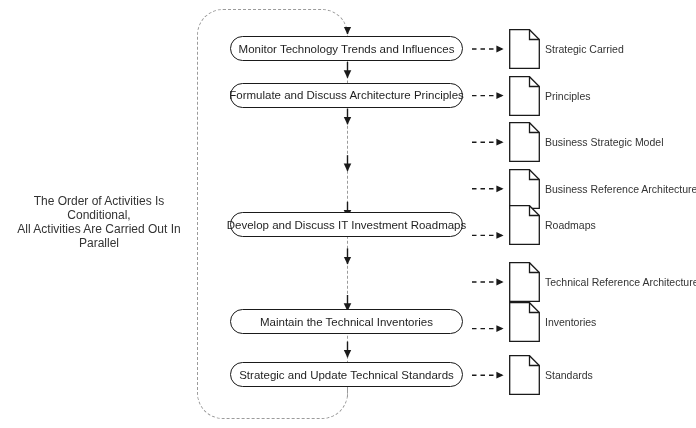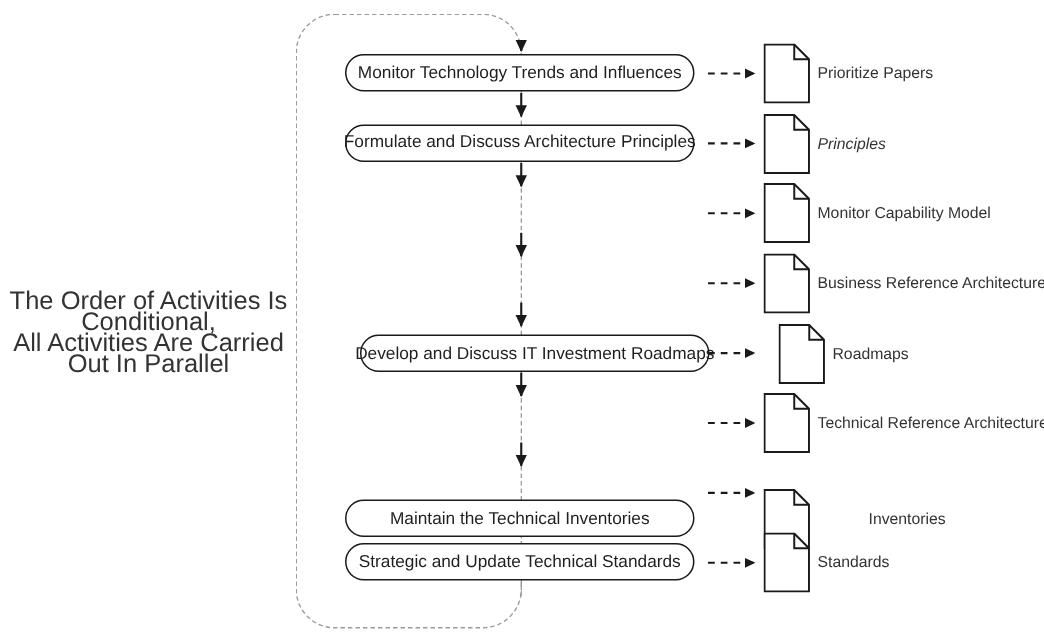--- a/index.html
+++ b/index.html
@@ -11,21 +11,21 @@
     overflow:hidden;
   }
   #stage{position:relative;width:696px;height:428px;}
 
   
   .caption{
     position:absolute;
     left:4px; top:194px;
     width:190px;
     text-align:center;
-    font-size:17px;
+    font-size:12px;
     line-height:14px;
     color:#333333;
     white-space:pre-line;
   }
 
   
   .lane{
     position:absolute;
     left:197px; top:9px;
     width:151px; height:410px;
@@ -119,78 +119,78 @@
 
   <div id="rows">
       <div class="row" style="top: 36px;">
         <div class="pill">Monitor Technology Trends and Influences</div>
         <div class="doc" style="top: -7px;">
           <svg width="31" height="40" viewBox="0 0 31 40" xmlns="http://www.w3.org/2000/svg">
             <path d="M0.7,0.7 L20.5,0.7 L30.3,10.5 L30.3,39.3 L0.7,39.3 Z" fill="#ffffff" stroke="#1a1a1a" stroke-width="1.3"></path>
             <path d="M20.5,0.7 L20.5,10.5 L30.3,10.5" fill="none" stroke="#1a1a1a" stroke-width="1.3"></path>
           </svg>
         </div>
-        <div class="doclabel" style="top: 7px;">Prioritize Papers</div>
+        <div class="doclabel" style="top: 7px;">Strategic Carried</div>
       </div>
       <div class="row" style="top: 82.6px;">
         <div class="pill">Formulate and Discuss Architecture Principles</div>
         <div class="doc" style="top: -7px;">
           <svg width="31" height="40" viewBox="0 0 31 40" xmlns="http://www.w3.org/2000/svg">
             <path d="M0.7,0.7 L20.5,0.7 L30.3,10.5 L30.3,39.3 L0.7,39.3 Z" fill="#ffffff" stroke="#1a1a1a" stroke-width="1.3"></path>
             <path d="M20.5,0.7 L20.5,10.5 L30.3,10.5" fill="none" stroke="#1a1a1a" stroke-width="1.3"></path>
           </svg>
         </div>
-        <div class="doclabel" style="top: 7px; font-style: italic;">Principles</div>
+        <div class="doclabel" style="top: 7px;">Principles</div>
       </div>
       <div class="row" style="top: 129.2px;">
         <div class="doc" style="top: -7px;">
           <svg width="31" height="40" viewBox="0 0 31 40" xmlns="http://www.w3.org/2000/svg">
             <path d="M0.7,0.7 L20.5,0.7 L30.3,10.5 L30.3,39.3 L0.7,39.3 Z" fill="#ffffff" stroke="#1a1a1a" stroke-width="1.3"></path>
             <path d="M20.5,0.7 L20.5,10.5 L30.3,10.5" fill="none" stroke="#1a1a1a" stroke-width="1.3"></path>
           </svg>
         </div>
-        <div class="doclabel" style="top: 7px;">Monitor Capability Model</div>
+        <div class="doclabel" style="top: 7px;">Business Strategic Model</div>
       </div>
       <div class="row" style="top: 175.8px;">
         <div class="doc" style="top: -7px;">
           <svg width="31" height="40" viewBox="0 0 31 40" xmlns="http://www.w3.org/2000/svg">
             <path d="M0.7,0.7 L20.5,0.7 L30.3,10.5 L30.3,39.3 L0.7,39.3 Z" fill="#ffffff" stroke="#1a1a1a" stroke-width="1.3"></path>
             <path d="M20.5,0.7 L20.5,10.5 L30.3,10.5" fill="none" stroke="#1a1a1a" stroke-width="1.3"></path>
           </svg>
         </div>
         <div class="doclabel" style="top: 7px;">Business Reference Architectures</div>
       </div>
-      <div class="row" style="top: 223px; margin-left: 10px;">
+      <div class="row" style="top: 212px;">
         <div class="pill">Develop and Discuss IT Investment Roadmaps</div>
         <div class="doc" style="top: -7px;">
           <svg width="31" height="40" viewBox="0 0 31 40" xmlns="http://www.w3.org/2000/svg">
             <path d="M0.7,0.7 L20.5,0.7 L30.3,10.5 L30.3,39.3 L0.7,39.3 Z" fill="#ffffff" stroke="#1a1a1a" stroke-width="1.3"></path>
             <path d="M20.5,0.7 L20.5,10.5 L30.3,10.5" fill="none" stroke="#1a1a1a" stroke-width="1.3"></path>
           </svg>
         </div>
         <div class="doclabel" style="top: 7px;">Roadmaps</div>
       </div>
       <div class="row" style="top: 269px;">
         <div class="doc" style="top: -7px;">
           <svg width="31" height="40" viewBox="0 0 31 40" xmlns="http://www.w3.org/2000/svg">
             <path d="M0.7,0.7 L20.5,0.7 L30.3,10.5 L30.3,39.3 L0.7,39.3 Z" fill="#ffffff" stroke="#1a1a1a" stroke-width="1.3"></path>
             <path d="M20.5,0.7 L20.5,10.5 L30.3,10.5" fill="none" stroke="#1a1a1a" stroke-width="1.3"></path>
           </svg>
         </div>
         <div class="doclabel" style="top: 7px;">Technical Reference Architectures</div>
       </div>
-      <div class="row" style="top: 333px;">
+      <div class="row" style="top: 309px;">
         <div class="pill">Maintain the Technical Inventories</div>
         <div class="doc" style="top: -7px;">
           <svg width="31" height="40" viewBox="0 0 31 40" xmlns="http://www.w3.org/2000/svg">
             <path d="M0.7,0.7 L20.5,0.7 L30.3,10.5 L30.3,39.3 L0.7,39.3 Z" fill="#ffffff" stroke="#1a1a1a" stroke-width="1.3"></path>
             <path d="M20.5,0.7 L20.5,10.5 L30.3,10.5" fill="none" stroke="#1a1a1a" stroke-width="1.3"></path>
           </svg>
         </div>
-        <div class="doclabel" style="top: 7px; margin-left: 34px;">Inventories</div>
+        <div class="doclabel" style="top: 7px;">Inventories</div>
       </div>
       <div class="row" style="top: 362.2px;">
         <div class="pill">Strategic and Update Technical Standards</div>
         <div class="doc" style="top: -7px;">
           <svg width="31" height="40" viewBox="0 0 31 40" xmlns="http://www.w3.org/2000/svg">
             <path d="M0.7,0.7 L20.5,0.7 L30.3,10.5 L30.3,39.3 L0.7,39.3 Z" fill="#ffffff" stroke="#1a1a1a" stroke-width="1.3"></path>
             <path d="M20.5,0.7 L20.5,10.5 L30.3,10.5" fill="none" stroke="#1a1a1a" stroke-width="1.3"></path>
           </svg>
         </div>
         <div class="doclabel" style="top: 7px;">Standards</div>

